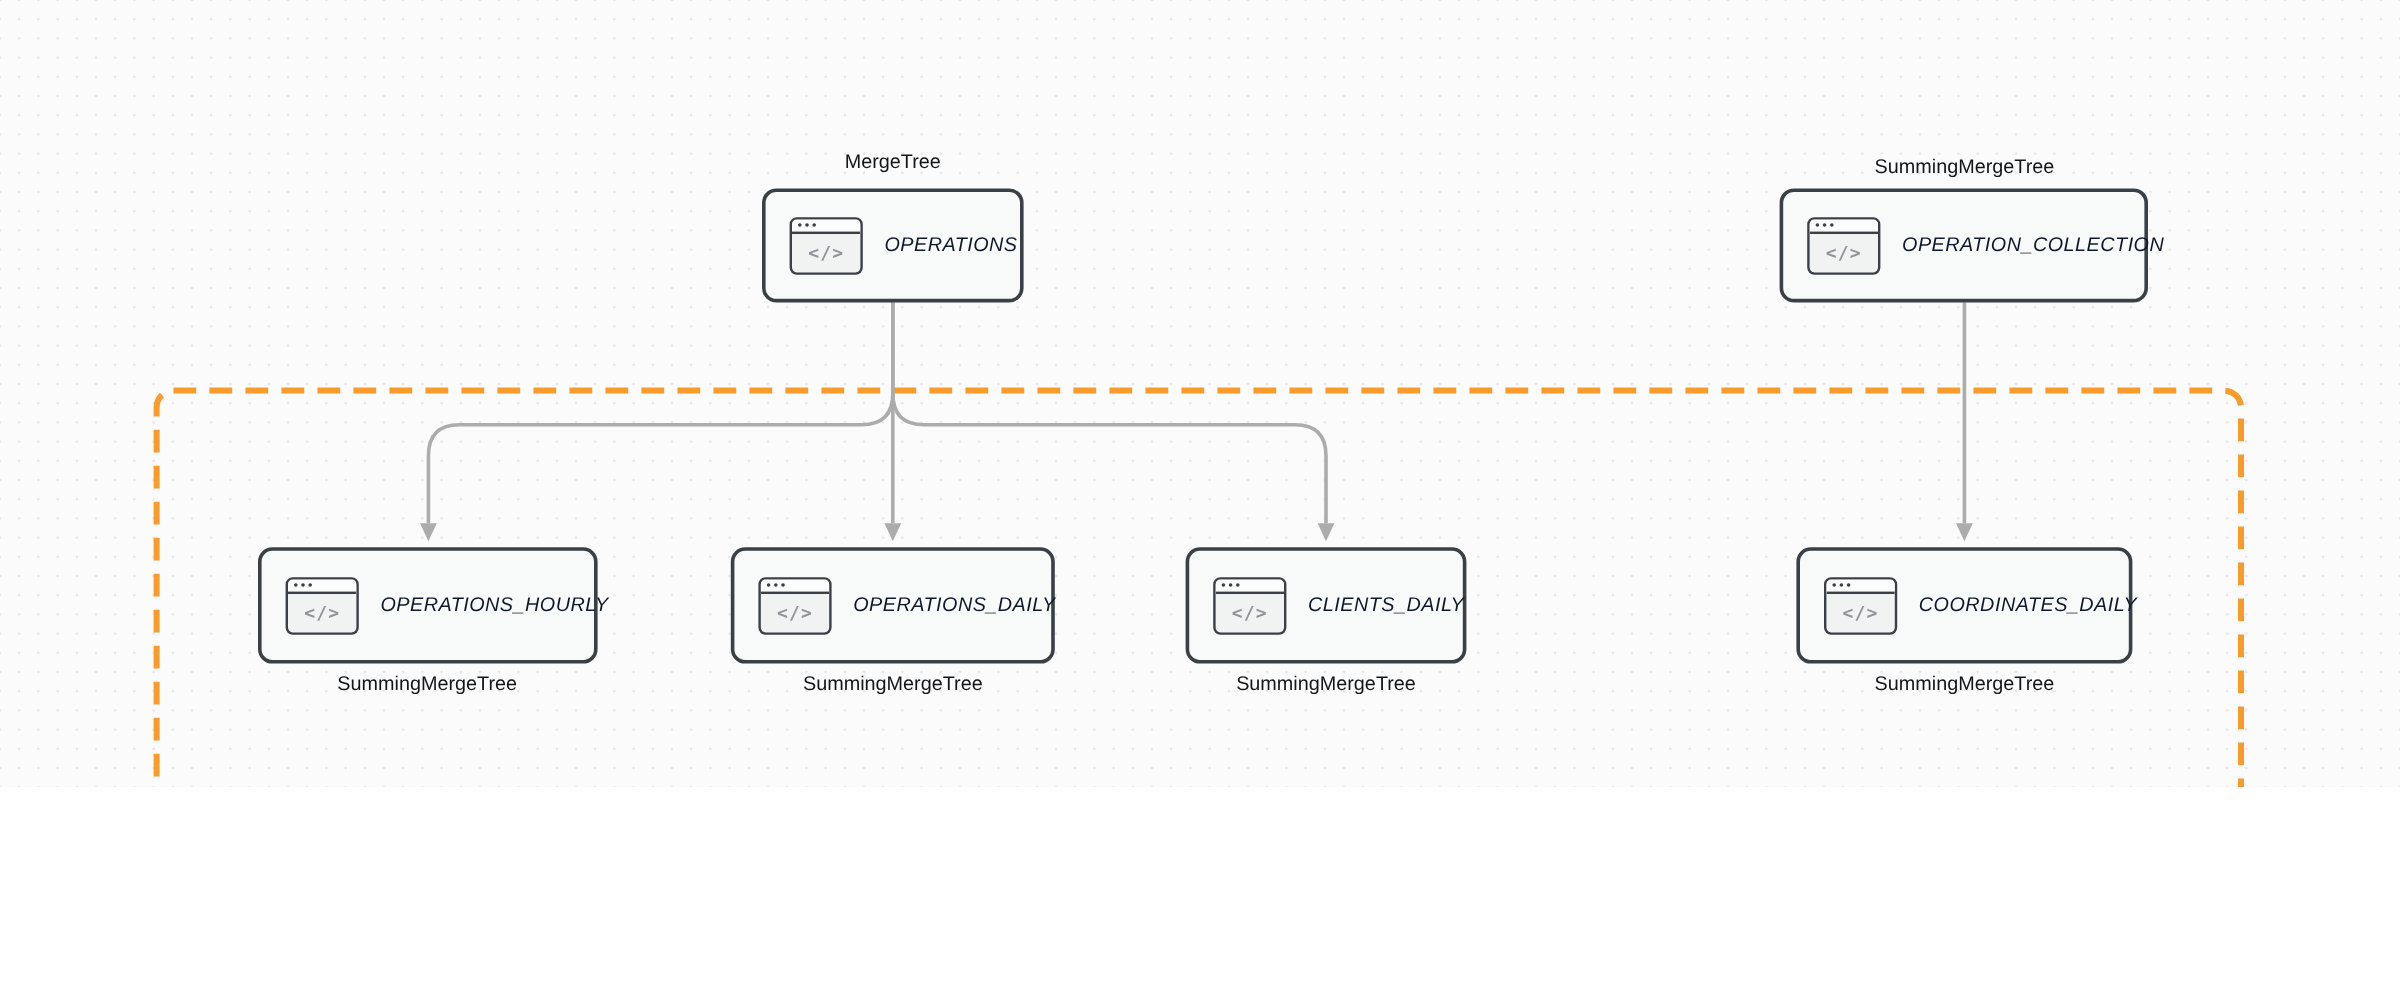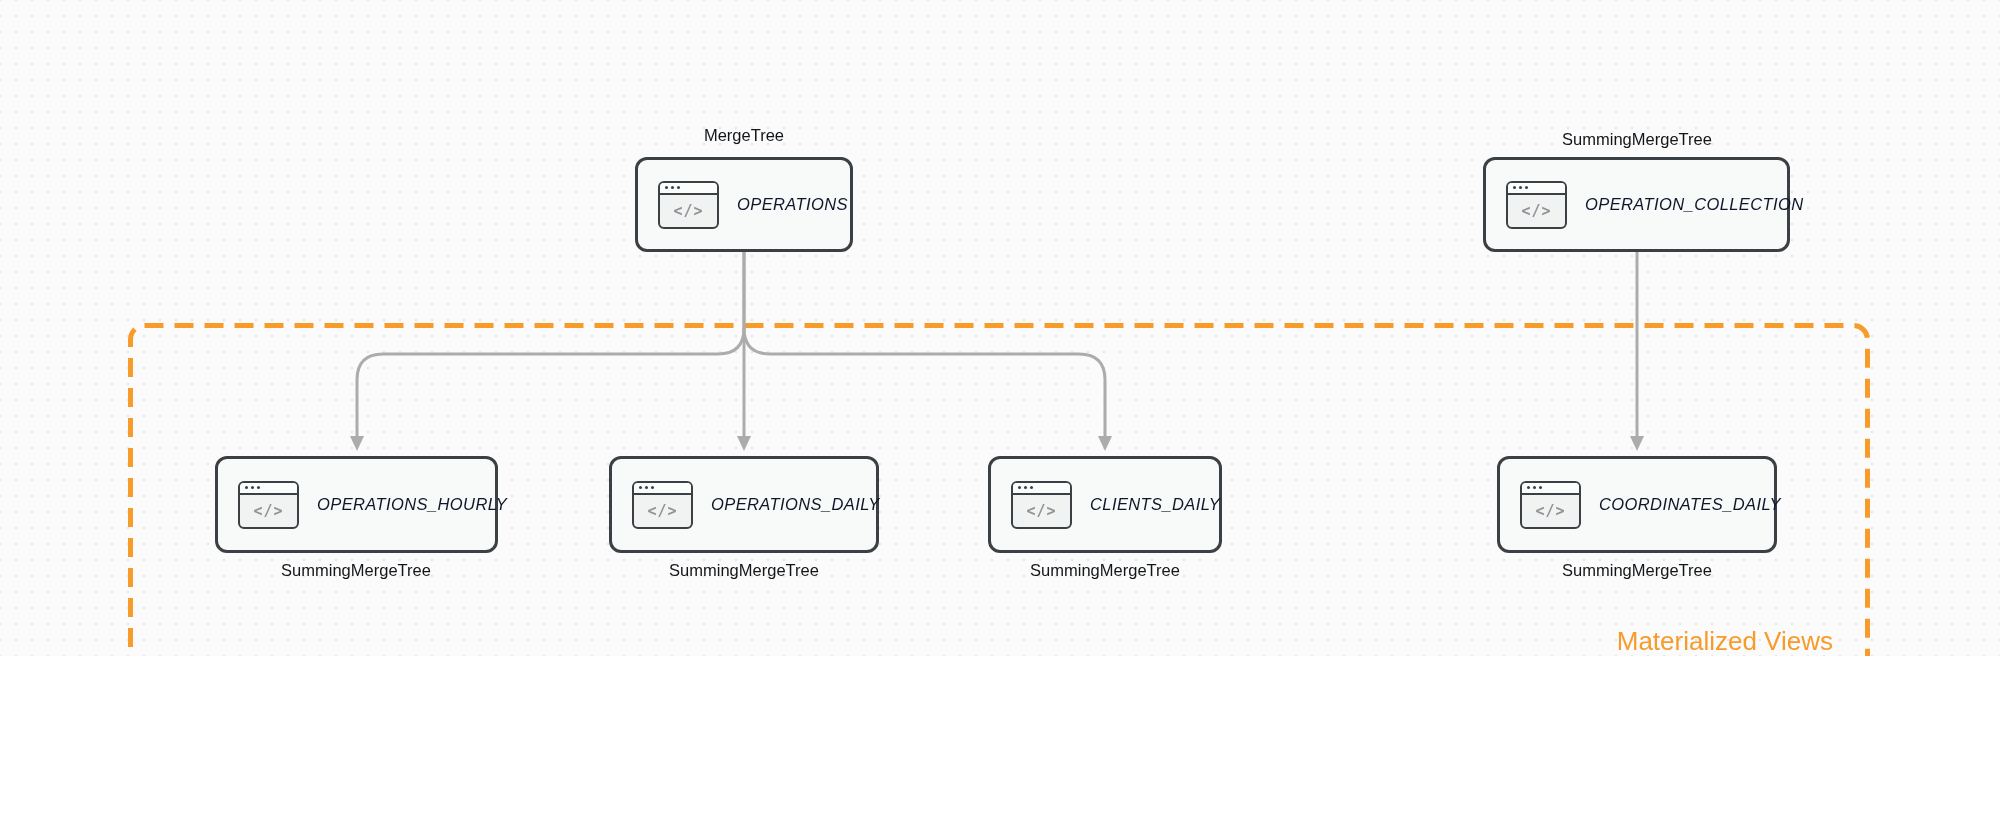--- a/index.html
+++ b/index.html
@@ -197,15 +197,14 @@
       <span class="win-body">&lt;/&gt;</span>
     </span>
     <span class="node-title">COORDINATES_DAILY</span>
   </div>
 
   <div class="engine-label" style="left:356px; top:561px">SummingMergeTree</div>
   <div class="engine-label" style="left:744px; top:561px">SummingMergeTree</div>
   <div class="engine-label" style="left:1105px; top:561px">SummingMergeTree</div>
   <div class="engine-label" style="left:1637px; top:561px">SummingMergeTree</div>
 
-  <div class="group-label" style="right:167px; top:626px">Materialized Views</div>
 
 </div>
 
 </body></html>

